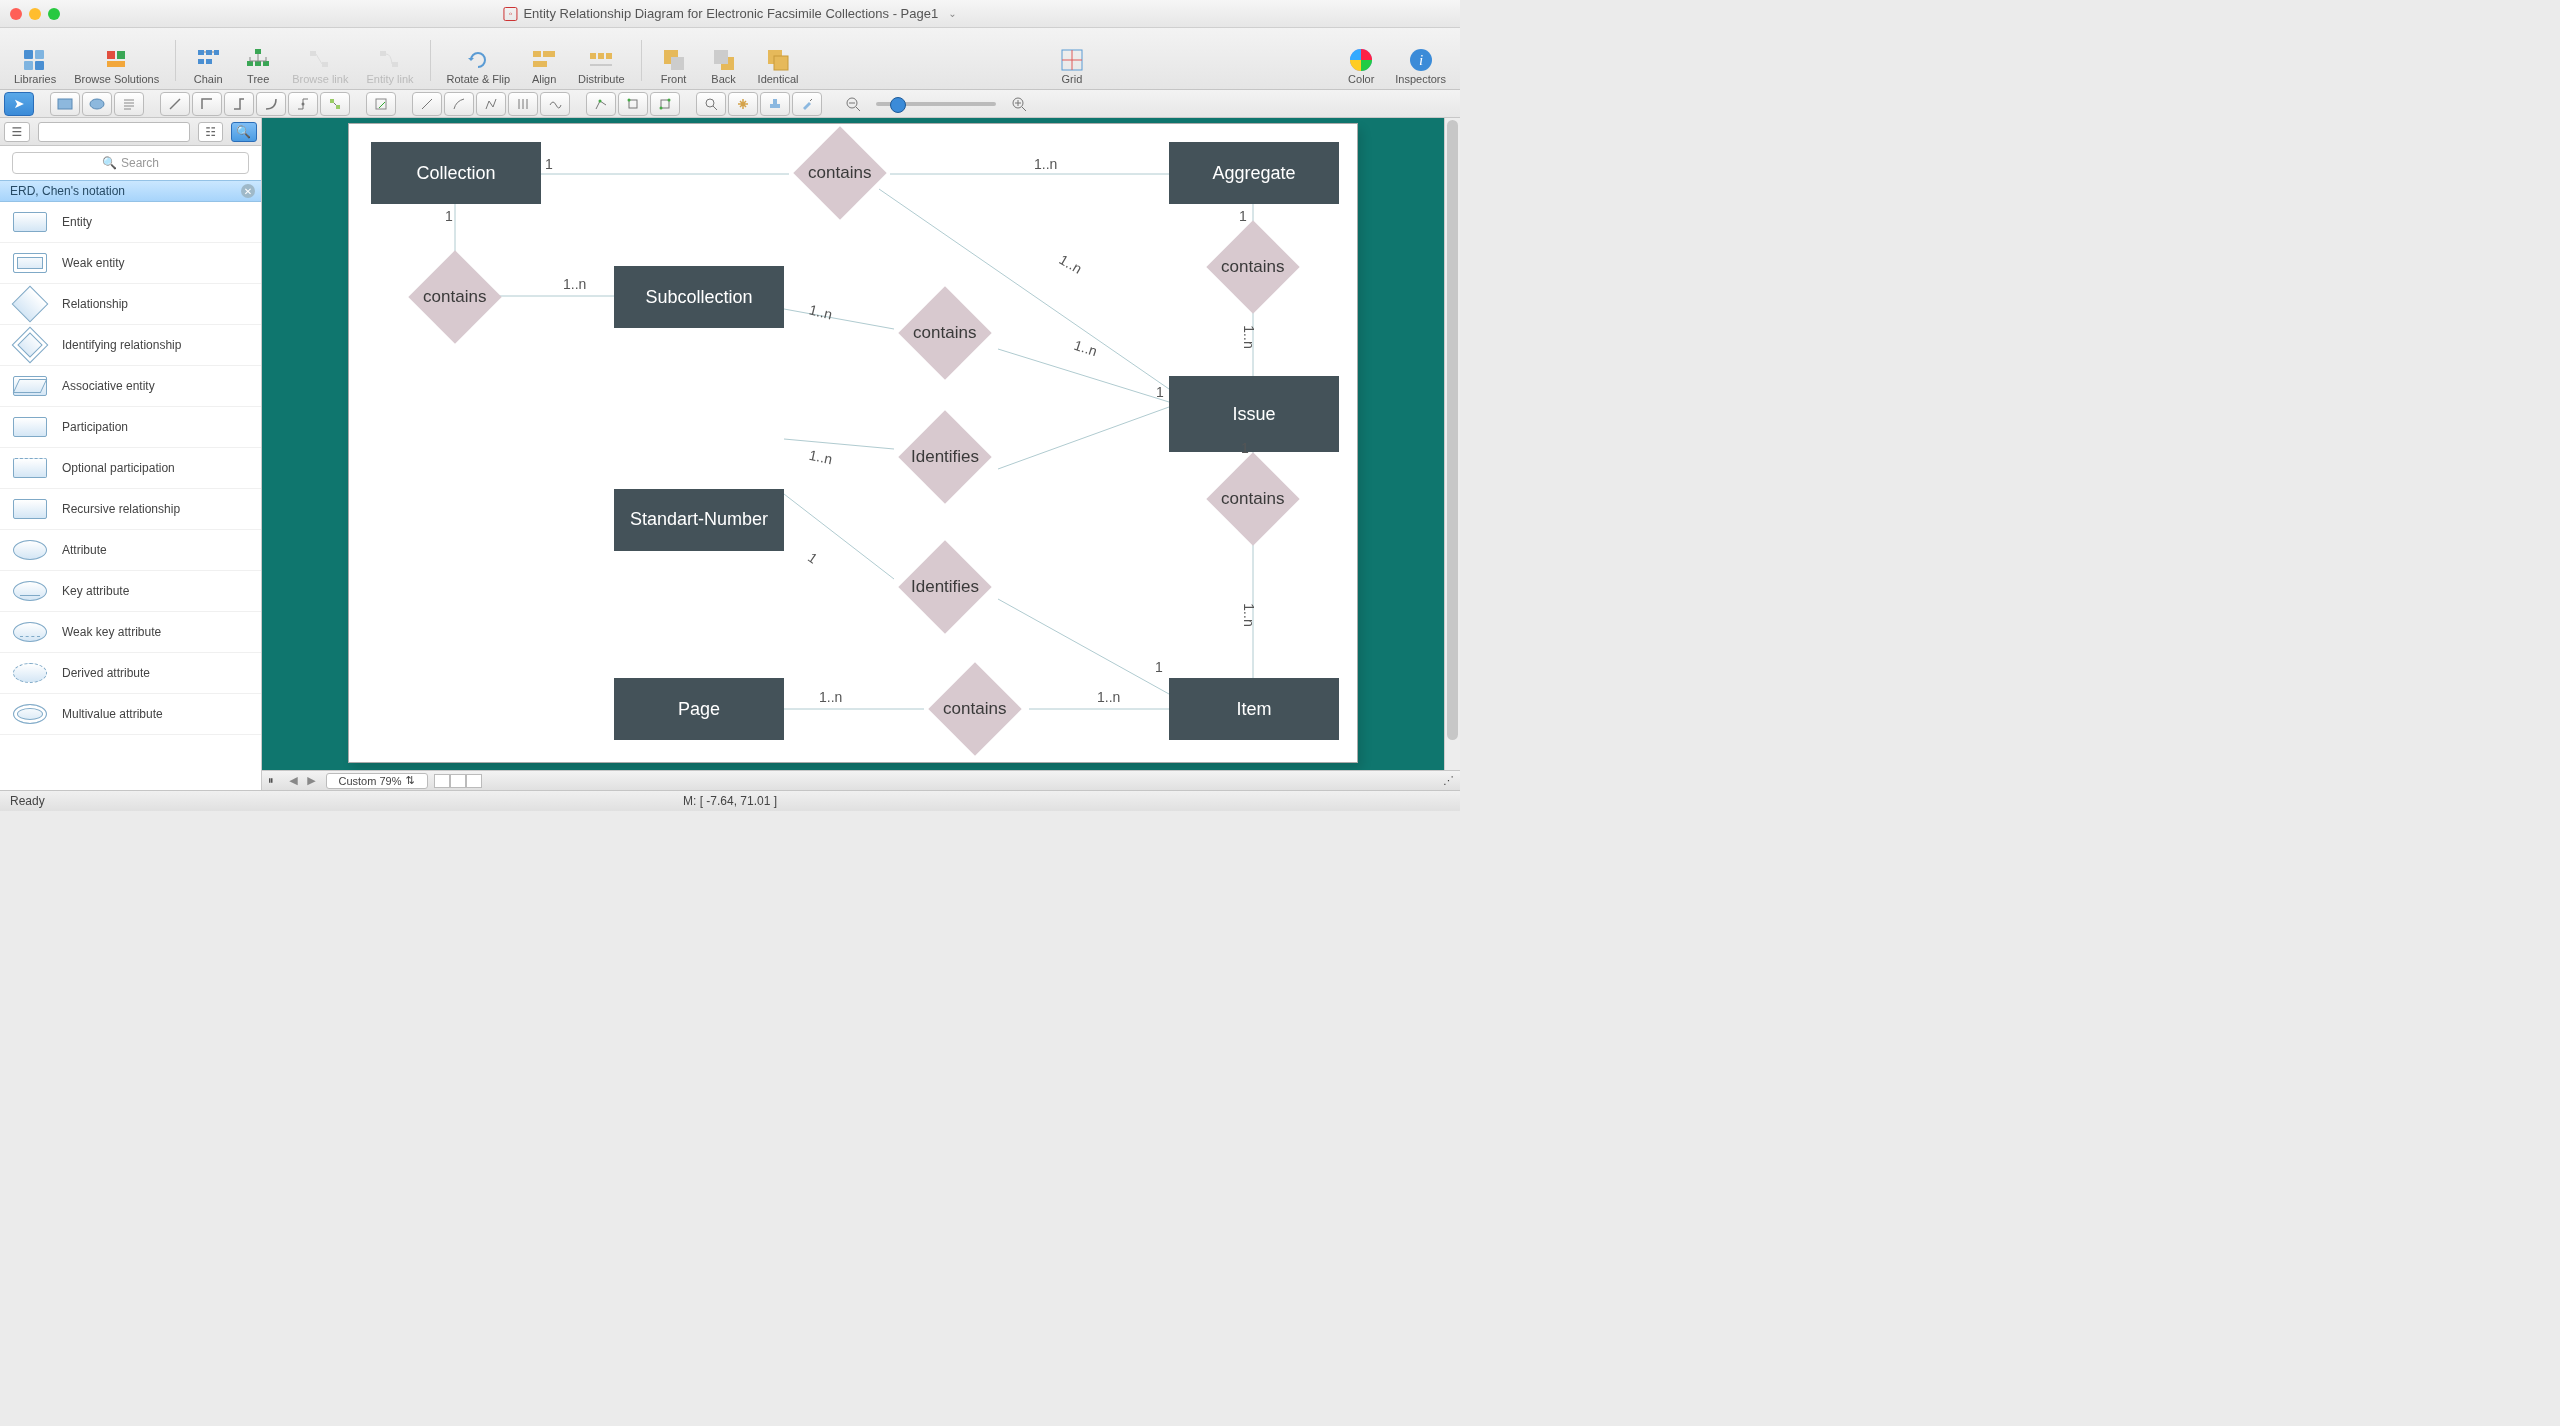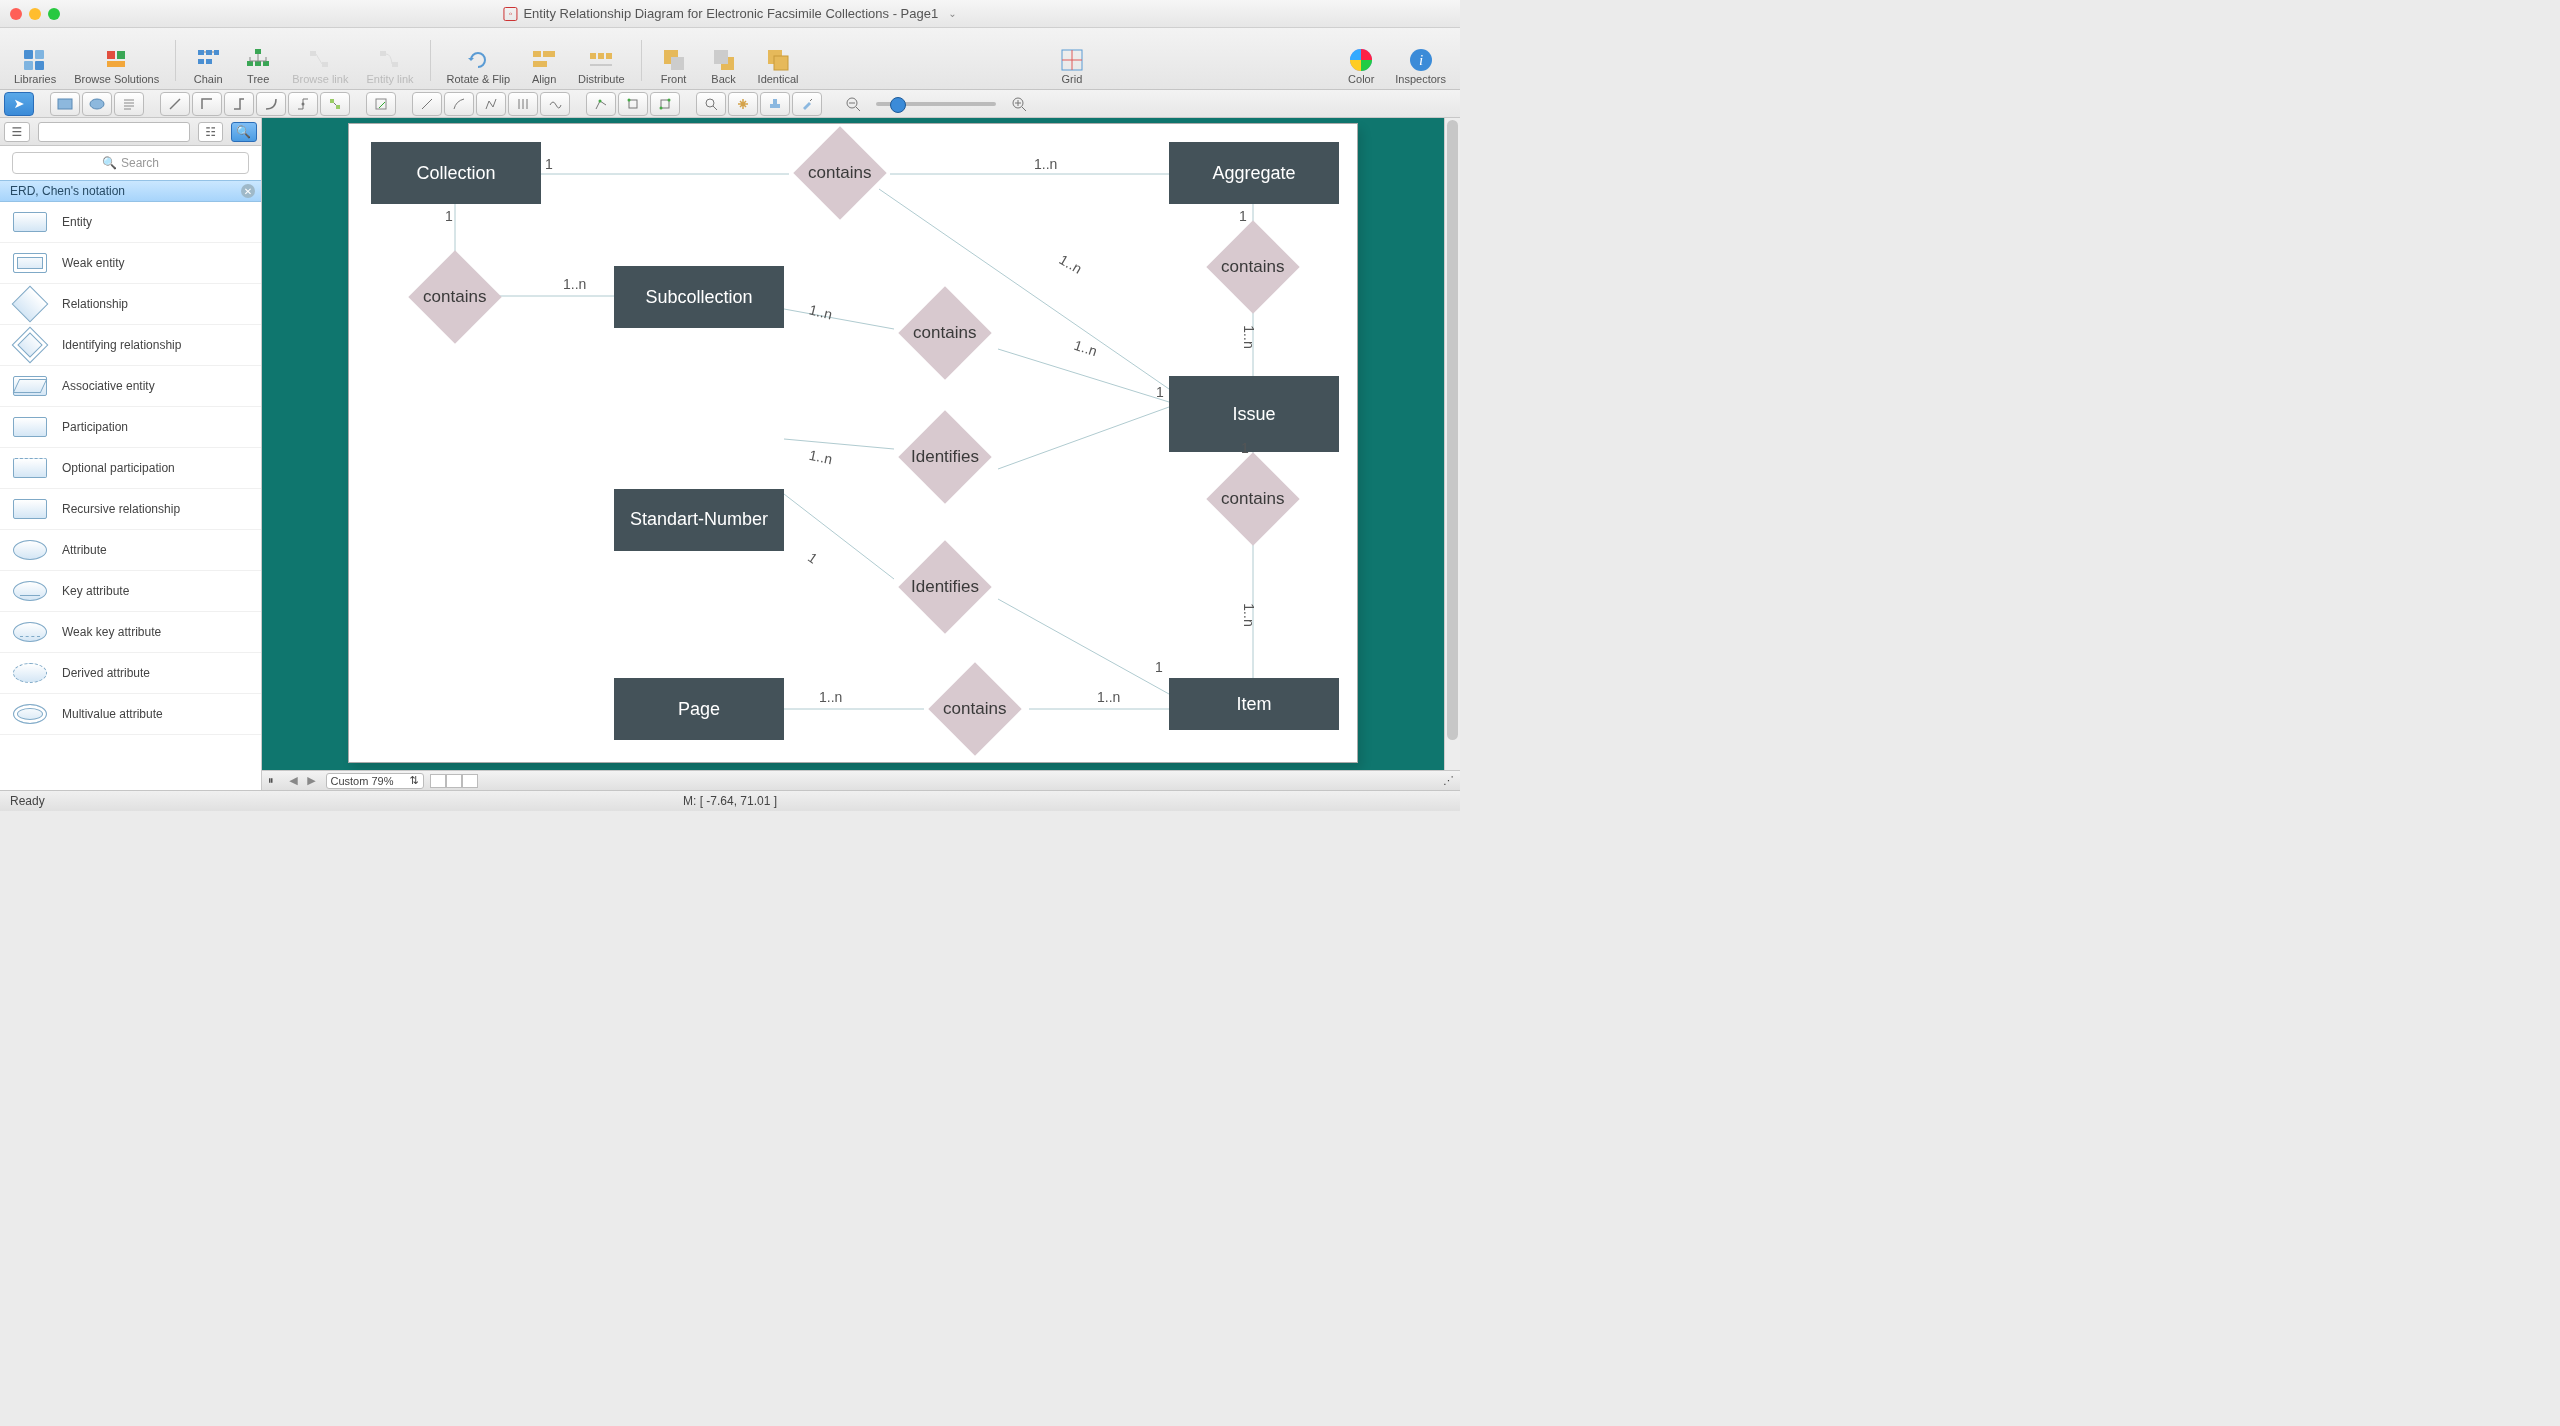--- a/index.html
+++ b/index.html
@@ -70,21 +70,21 @@
 .lbl { position: absolute; font-size: 14px; color: #555; }
 
 svg.lines { position: absolute; left: 0; top: 0; width: 100%; height: 100%; pointer-events: none; }
 svg.lines line { stroke: #b0cbd0; stroke-width: 1; }
 
 
 .bottombar { position: absolute; left: 0; right: 0; bottom: 0; height: 20px; background: linear-gradient(#f3f3f3,#e0e0e0); border-top: 1px solid #c7c7c7; display: flex; align-items: center; font-size: 11px; color: #444; }
 .bottombar .bb { padding: 0 6px; }
 .bottombar .pagenav { display: flex; align-items: center; gap: 2px; margin-left: 6px; }
 .bottombar .pn { width: 16px; height: 14px; color: #888; cursor: pointer; text-align: center; }
-.bottombar .zoom { display: flex; align-items: center; gap: 16px; margin-left: 6px; border: 1px solid #bbb; border-radius: 3px; padding: 0 4px; height: 16px; background: #fff; }
+.bottombar .zoom { display: flex; align-items: center; gap: 4px; margin-left: 6px; border: 1px solid #bbb; border-radius: 3px; padding: 0 12px; height: 16px; background: #fff; }
 .bottombar .views { display: flex; gap: 0; margin-left: 6px; }
 .bottombar .views span { width: 16px; height: 14px; border: 1px solid #bbb; background: #fff; cursor: pointer; }
 
 
 .status { position: absolute; left: 0; right: 0; bottom: 0; height: 21px; background: linear-gradient(#f0f0f0,#e0e0e0); border-top: 1px solid #c5c5c5; display: flex; align-items: center; font-size: 12px; color: #444; padding: 0 10px; }
 .status .mouse { position: absolute; left: 50%; transform: translateX(-50%); }
 
 
 .svgbox { width: 26px; height: 26px; }
 </style>
@@ -567,21 +567,21 @@
         </div>
       <div class="ent" style="left:820px;top:252px;width:170px;height:76px">
           <span>Issue</span>
         </div>
       <div class="ent" style="left:265px;top:365px;width:170px;height:62px">
           <span style="line-height:1.1">Standart-Number</span>
         </div>
       <div class="ent" style="left:265px;top:554px;width:170px;height:62px">
           <span>Page</span>
         </div>
-      <div class="ent" style="left:820px;top:554px;width:170px;height:52px">
+      <div class="ent" style="left:820px;top:554px;width:170px;height:62px">
           <span>Item</span>
         </div>
 
       <div class="rel" style="left:458px;top:16px;width:66px;height:66px">
           <span>contains</span>
         </div>
       <div class="rel" style="left:73px;top:140px;width:66px;height:66px">
           <span>contains</span>
         </div>
       <div class="rel" style="left:563px;top:176px;width:66px;height:66px">

